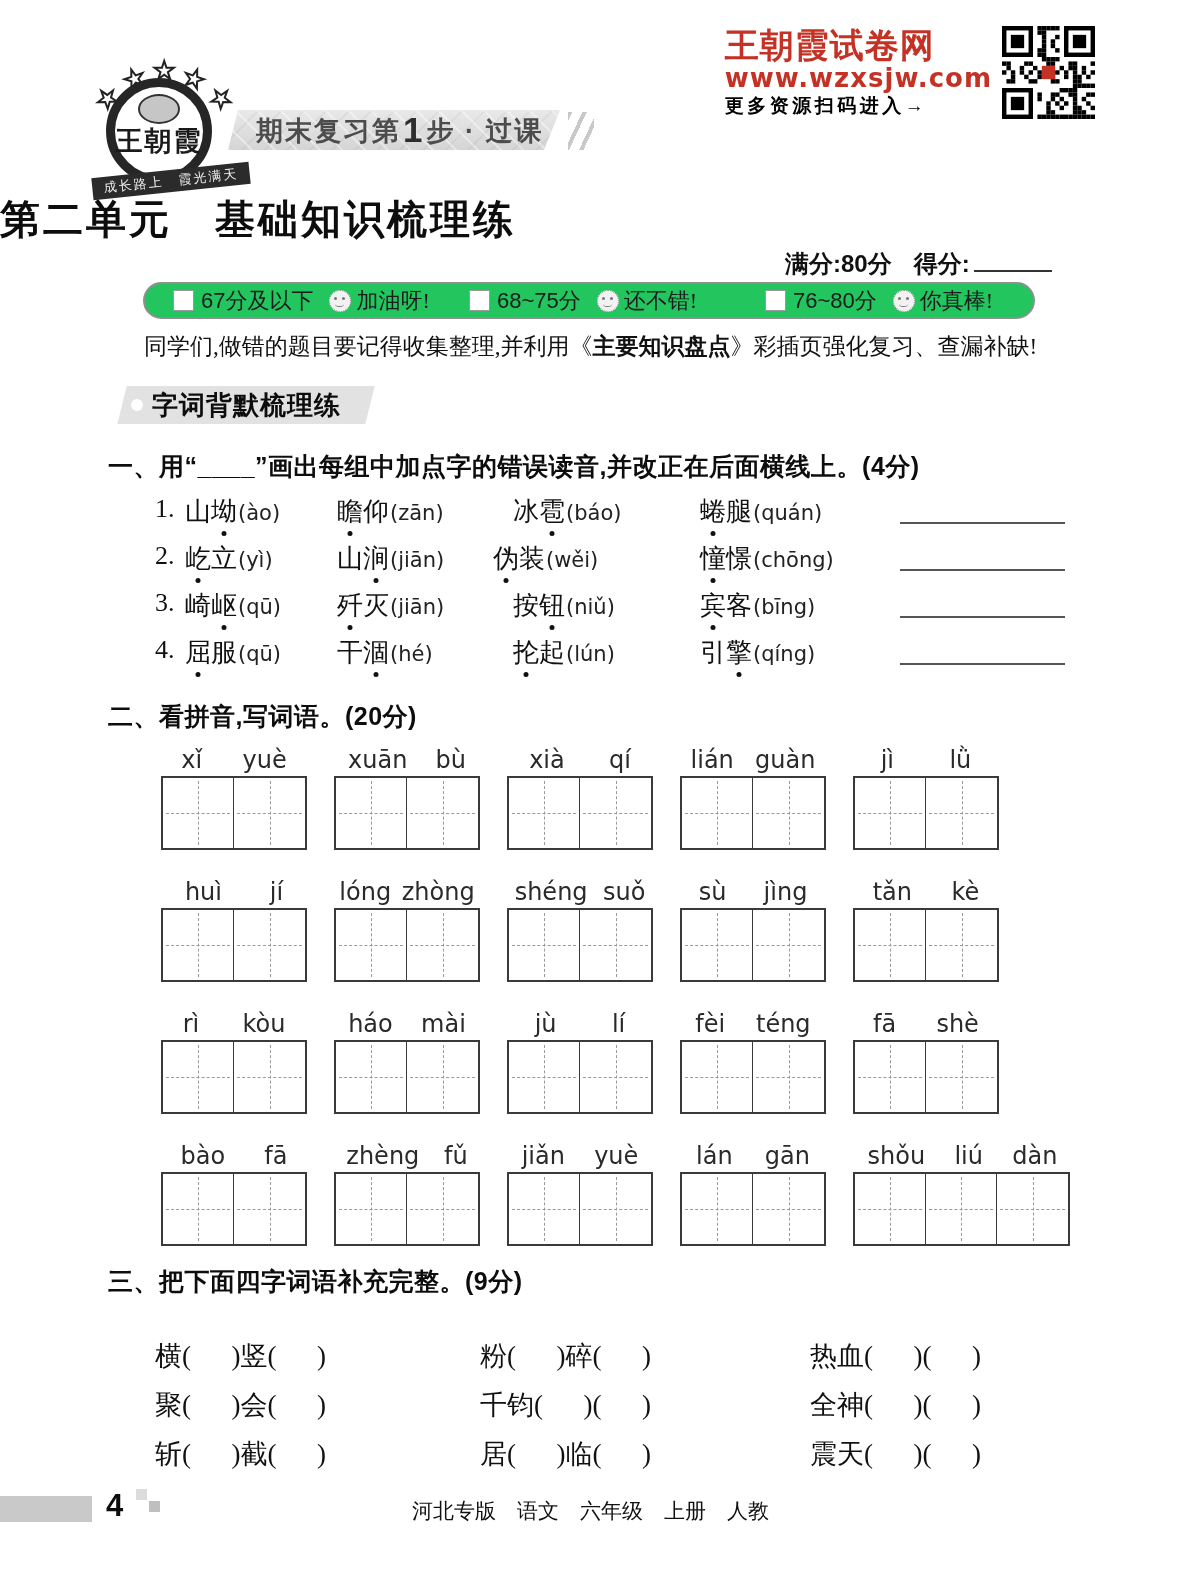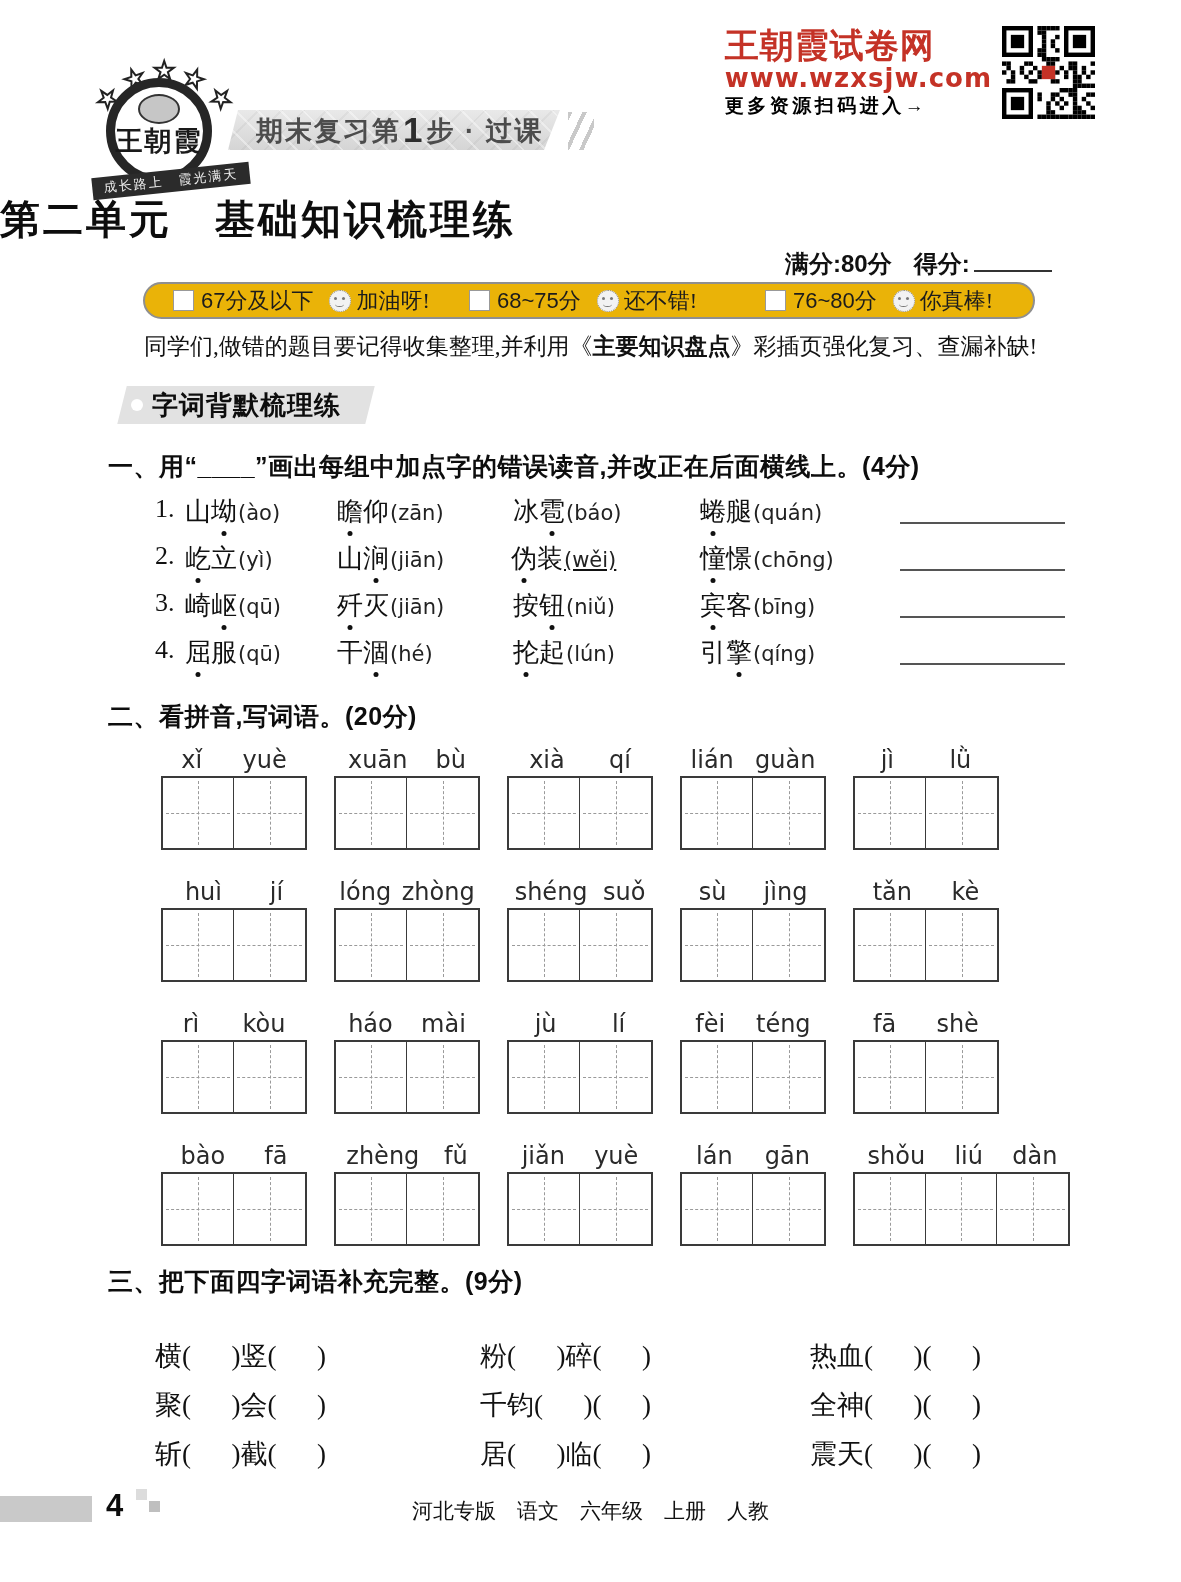--- a/index.html
+++ b/index.html
@@ -37,21 +37,21 @@
   .step-num{font-size:35px;color:#2e2e2e;font-weight:bold;margin:0 2px;vertical-align:-2px;}
   .banner-stripes{position:absolute;left:568px;top:112px;width:26px;height:38px;
     background:repeating-linear-gradient(115deg,#c9c9c9 0 4px,transparent 4px 13px);}
   
   .page-title{position:absolute;left:0;width:100%;top:192px;
     font-size:40px;font-weight:bold;letter-spacing:3px;color:#0d0d0d;}
   .score-line{position:absolute;top:248px;left:785px;font-size:24px;font-weight:bold;color:#111;}
   .score-blank{display:inline-block;width:78px;height:22px;border-bottom:2px solid #333;margin-left:4px;}
   .score-gap{display:inline-block;width:22px;}
   
-  .score-band{position:absolute;left:143px;top:282px;width:892px;height:37px;background:#eab308;
+  .score-band{position:absolute;left:143px;top:282px;width:892px;height:37px;background:#22c55e;
     border:2px solid #8f8f8f;border-radius:20px;display:flex;align-items:center;box-sizing:border-box;}
   .band-seg{flex:1;display:flex;align-items:center;padding-left:28px;font-size:22px;color:#1c1c1c;}
   .band-checkbox{width:19px;height:19px;background:#fff;border:1.5px solid #999;margin-right:7px;flex:none;}
   .band-range{font-weight:normal;}
   .face{display:inline-block;width:20px;height:20px;border:1.5px dotted #8f8f8f;border-radius:50%;
     position:relative;margin:0 5px 0 16px;background:#f2f2f2;flex:none;}
   .face::before{content:"";position:absolute;left:4px;top:6px;width:3px;height:3px;background:#777;
     border-radius:50%;box-shadow:8px 0 0 #777;}
   .face::after{content:"";position:absolute;left:5px;top:10px;width:9px;height:5px;
     border-bottom:1.5px solid #777;border-radius:50%;}
@@ -297,21 +297,21 @@
       <span class="q1-item" style="left: 30px;"><span class="chars"><span class="char">山</span><span class="char dotted">坳</span></span><span class="pinyin">(ào)</span></span>
       <span class="q1-item" style="left: 182px;"><span class="chars"><span class="char dotted">瞻</span><span class="char">仰</span></span><span class="pinyin">(zān)</span></span>
       <span class="q1-item" style="left: 358px;"><span class="chars"><span class="char">冰</span><span class="char dotted">雹</span></span><span class="pinyin">(báo)</span></span>
       <span class="q1-item" style="left: 545px;"><span class="chars"><span class="char dotted">蜷</span><span class="char">腿</span></span><span class="pinyin">(quán)</span></span>
       <span class="answer-line"></span>
     </div>
     <div class="q1-row">
       <span class="q1-num">2.</span>
       <span class="q1-item" style="left: 30px;"><span class="chars"><span class="char dotted">屹</span><span class="char">立</span></span><span class="pinyin">(yì)</span></span>
       <span class="q1-item" style="left: 182px;"><span class="chars"><span class="char">山</span><span class="char dotted">涧</span></span><span class="pinyin">(jiān)</span></span>
-      <span class="q1-item" style="left: 356px; text-decoration: underline;"><span class="chars"><span class="char dotted">伪</span><span class="char">装</span></span><span class="pinyin">(wěi)</span></span>
+      <span class="q1-item" style="left: 338px;"><span class="chars"><span class="char dotted">伪</span><span class="char">装</span></span><span class="pinyin">(wěi)</span></span>
       <span class="q1-item" style="left: 545px;"><span class="chars"><span class="char dotted">憧</span><span class="char">憬</span></span><span class="pinyin">(chōng)</span></span>
       <span class="answer-line"></span>
     </div>
     <div class="q1-row">
       <span class="q1-num">3.</span>
       <span class="q1-item" style="left: 30px;"><span class="chars"><span class="char">崎</span><span class="char dotted">岖</span></span><span class="pinyin">(qū)</span></span>
       <span class="q1-item" style="left: 182px;"><span class="chars"><span class="char dotted">歼</span><span class="char">灭</span></span><span class="pinyin">(jiān)</span></span>
       <span class="q1-item" style="left: 358px;"><span class="chars"><span class="char">按</span><span class="char dotted">钮</span></span><span class="pinyin">(niǔ)</span></span>
       <span class="q1-item" style="left: 545px;"><span class="chars"><span class="char dotted">宾</span><span class="char">客</span></span><span class="pinyin">(bīng)</span></span>
       <span class="answer-line"></span>

